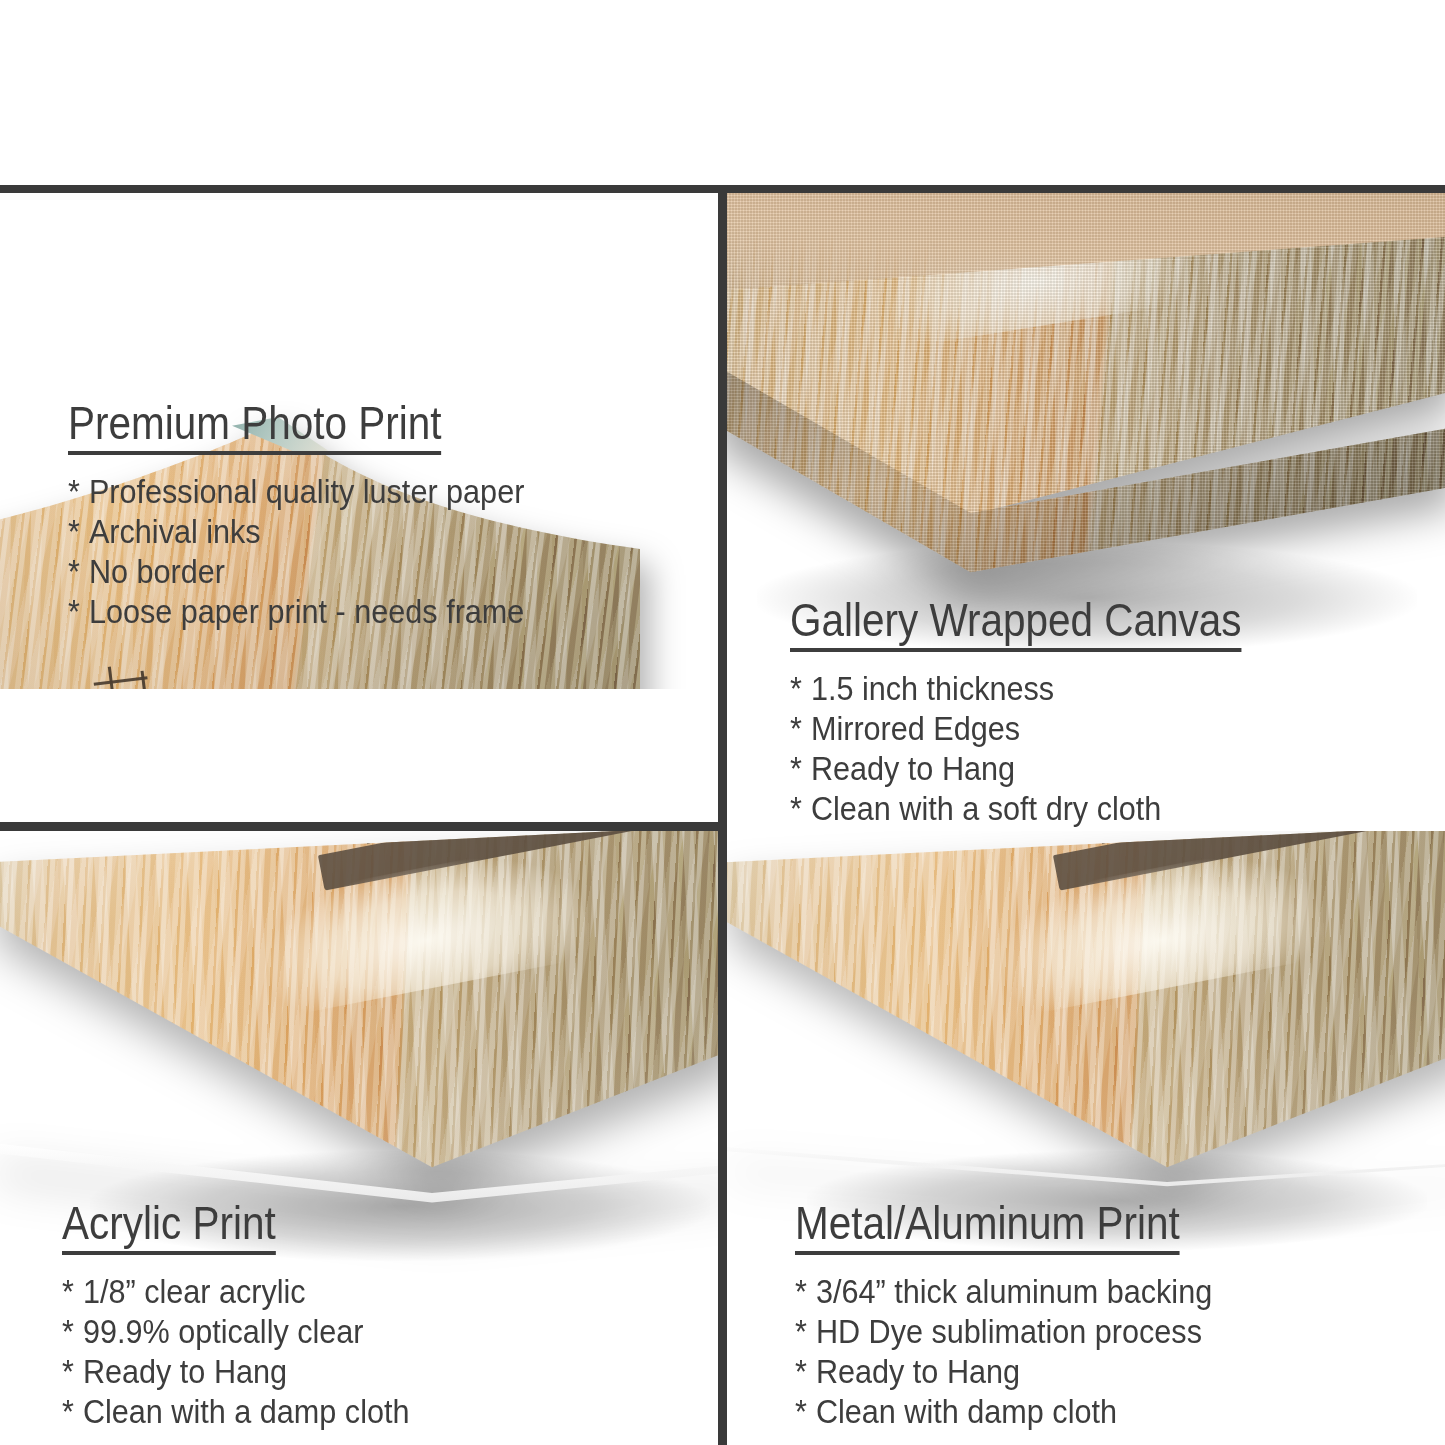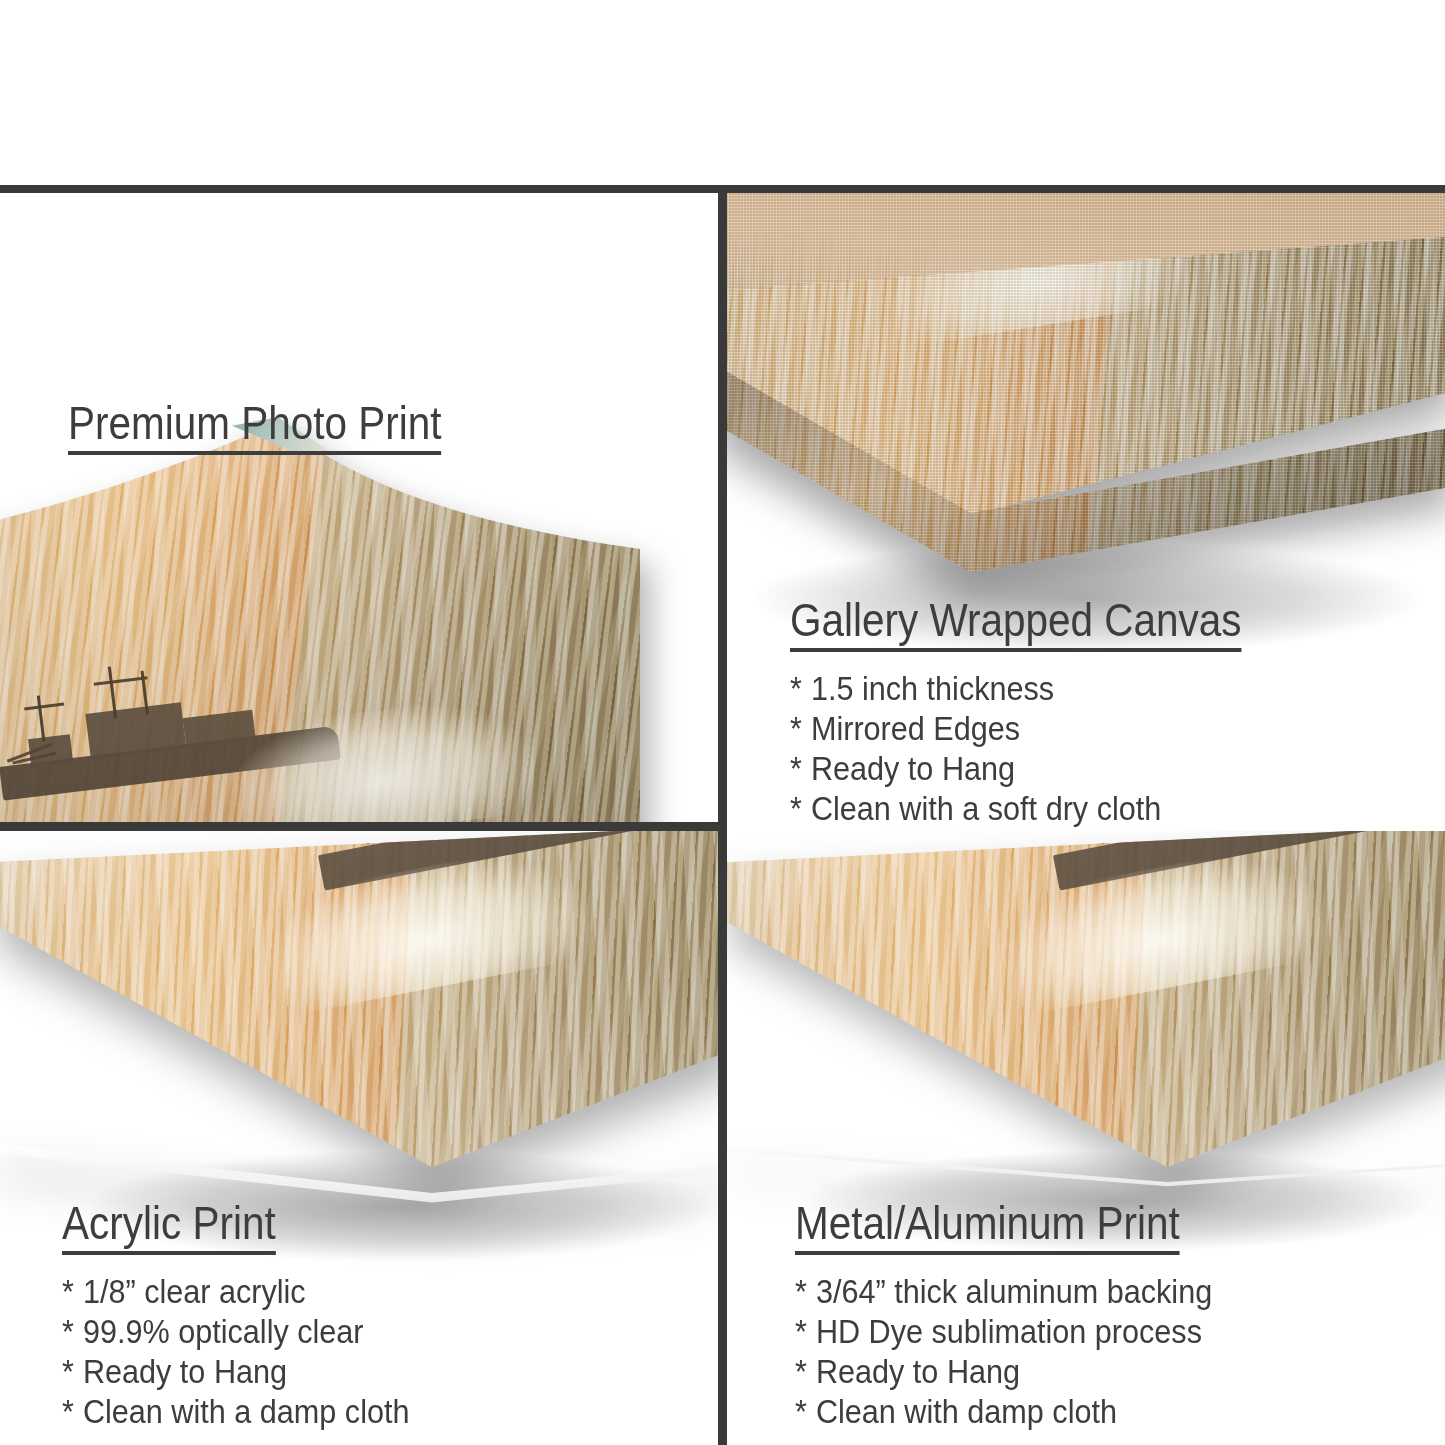--- a/index.html
+++ b/index.html
@@ -47,21 +47,21 @@
   .divider-h-top   { left: 0;    top: 185px;  width: 1445px; height: 8px; }
   .divider-h-mid   { left: 0;    top: 822px;  width: 1445px; height: 9px; }
   .divider-v       { left: 718px; top: 185px; width: 9px;    height: 1260px; }
 
   
   .quad {
     position: absolute;
     overflow: hidden;
     background: #ffffff;
   }
-  .quad-tl { left: 0;     top: 193px; width: 718px; height: 629px; }
+  .quad-tl { left: 0;     top: 193px; width: 718px; height: 496px; }
   .quad-tr { left: 727px; top: 193px; width: 718px; height: 735px; }
   .quad-bl { left: 0;     top: 831px; width: 718px; height: 614px; }
   .quad-br { left: 727px; top: 831px; width: 718px; height: 614px; }
 
   
   .textblock { position: absolute; z-index: 30; }
   .heading {
     font-size: 46px;
     line-height: 50px;
     font-weight: normal;
@@ -340,20 +340,26 @@
           </div>
           <div class="spray" style="left:300px; top:448px; width:300px; height:120px;"></div>
         </div>
         <div class="curl-sheen"></div>
       </div>
       <div class="curl-edge"></div>
     </div>
 
     <div class="textblock tb-tl">
       <div class="heading">Premium Photo Print</div>
+      <ul class="bullets">
+        <li><span class="star">*</span><span>Professional quality luster paper</span></li>
+        <li><span class="star">*</span><span>Archival inks</span></li>
+        <li><span class="star">*</span><span>No border</span></li>
+        <li><span class="star">*</span><span>Loose paper print - needs frame</span></li>
+      </ul>
     </div>
   </div>
 
   <div class="quad quad-tr">
     <div class="floor-shadow" style="left:30px; top:350px; width:660px; height:110px;"></div>
 
     <div class="canvas-wrap">
       <div class="canvas-face">
         <div class="photo canvas-photo">
           <div class="ship" style="left:300px; top:46px; width:360px; height:120px;">

